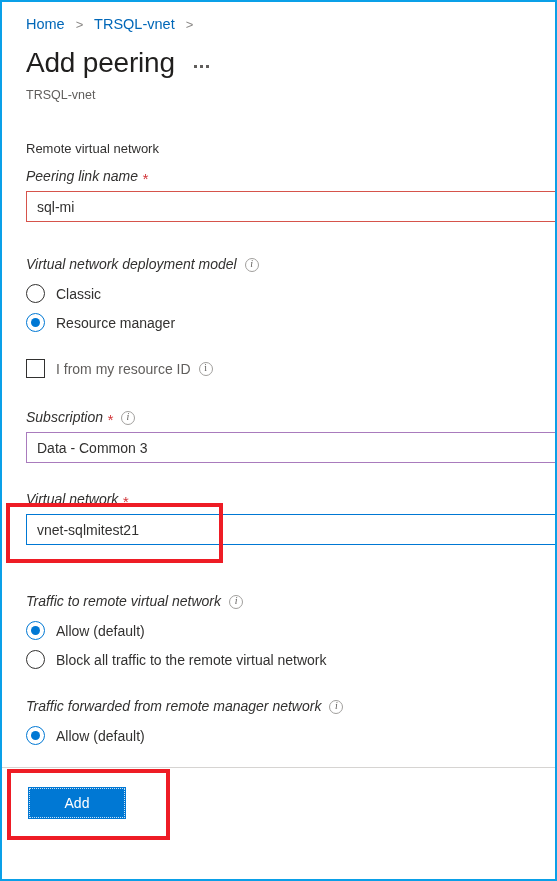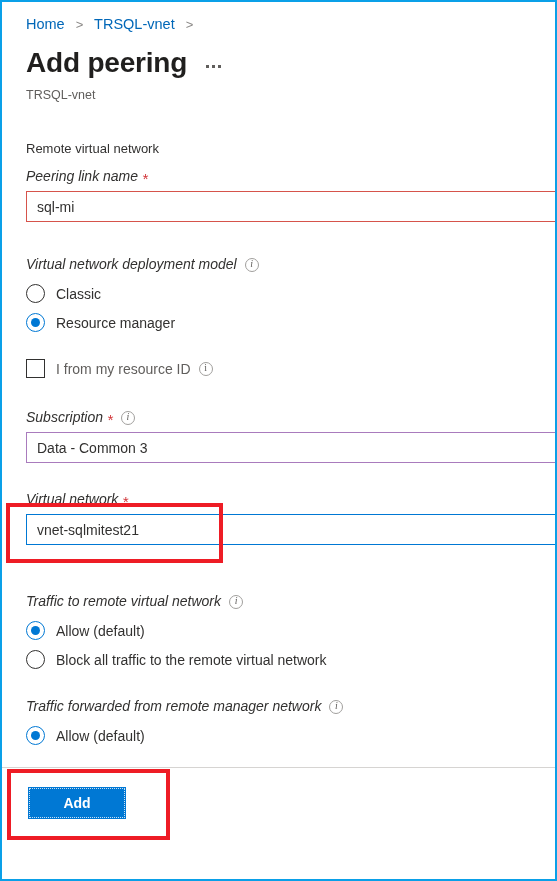--- a/index.html
+++ b/index.html
@@ -57,21 +57,21 @@
   
   .title-row {
     position: absolute;
     left: 24px;
     top: 44px;
     display: flex;
     align-items: center;
   }
   .page-title {
     font-size: 28px;
-    font-weight: 700;
+    font-weight: 400;
     color: #201f1e;
     letter-spacing: -0.2px;
     line-height: 34px;
   }
   .more-btn {
     margin-left: 17px;
     margin-top: 7px;
     display: inline-flex;
     align-items: center;
     gap: 3px;
@@ -220,21 +220,21 @@
   .add-btn {
     position: absolute;
     left: 26px;
     top: 785px;
     width: 98px;
     height: 32px;
     background: #0078d4;
     color: #ffffff;
     font-family: "Liberation Sans", "DejaVu Sans", sans-serif;
     font-size: 14px;
-    font-weight: 700;
+    font-weight: 400;
     border: none;
     cursor: pointer;
     padding: 0;
     display: flex;
     align-items: center;
     justify-content: center;
   }
   .add-btn::after {
     content: "";
     position: absolute;

